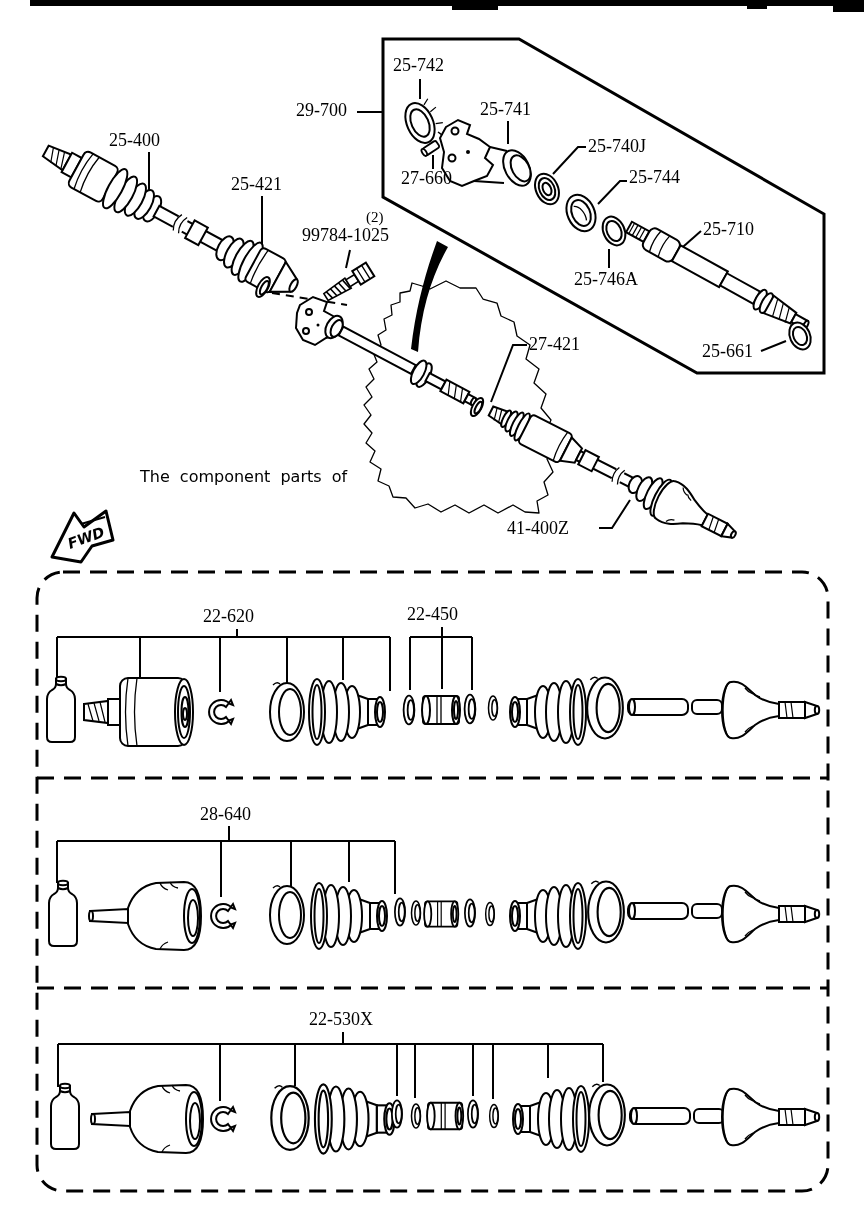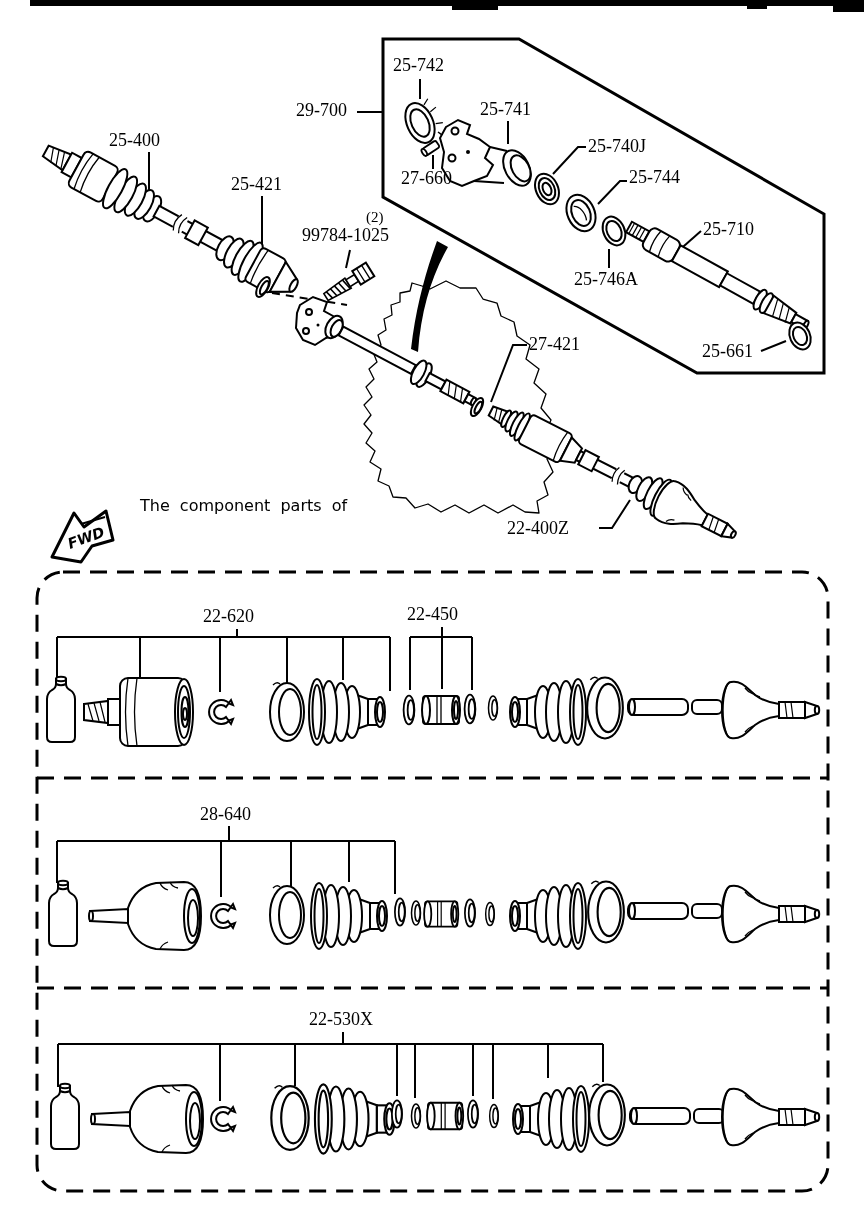--- a/index.html
+++ b/index.html
@@ -340,22 +340,22 @@
 <div class="lbl" style="left:296px;top:100px">29-700</div>
 <div class="lbl" style="left:393px;top:55px">25-742</div>
 <div class="lbl" style="left:480px;top:99px">25-741</div>
 <div class="lbl" style="left:401px;top:168px">27-660</div>
 <div class="lbl" style="left:588px;top:136px">25-740J</div>
 <div class="lbl" style="left:629px;top:167px">25-744</div>
 <div class="lbl" style="left:703px;top:219px">25-710</div>
 <div class="lbl" style="left:574px;top:269px">25-746A</div>
 <div class="lbl" style="left:702px;top:341px">25-661</div>
 <div class="lbl" style="left:529px;top:334px">27-421</div>
-<div class="lbl" style="left:507px;top:518px">22-400Z</div>
-
-<div class="note-line" style="left:140px;top:496px">The component parts of</div>
+<div class="lbl" style="left:507px;top:518px">41-400Z</div>
+
+<div class="note-line" style="left:140px;top:467px">The component parts of</div>
 
 <div class="lbl" style="left:203px;top:606px">22-620</div>
 <div class="lbl" style="left:407px;top:604px">22-450</div>
 <div class="lbl" style="left:200px;top:804px">28-640</div>
 <div class="lbl" style="left:309px;top:1009px">22-530X</div>
 
 </div>
 
 </body></html>

